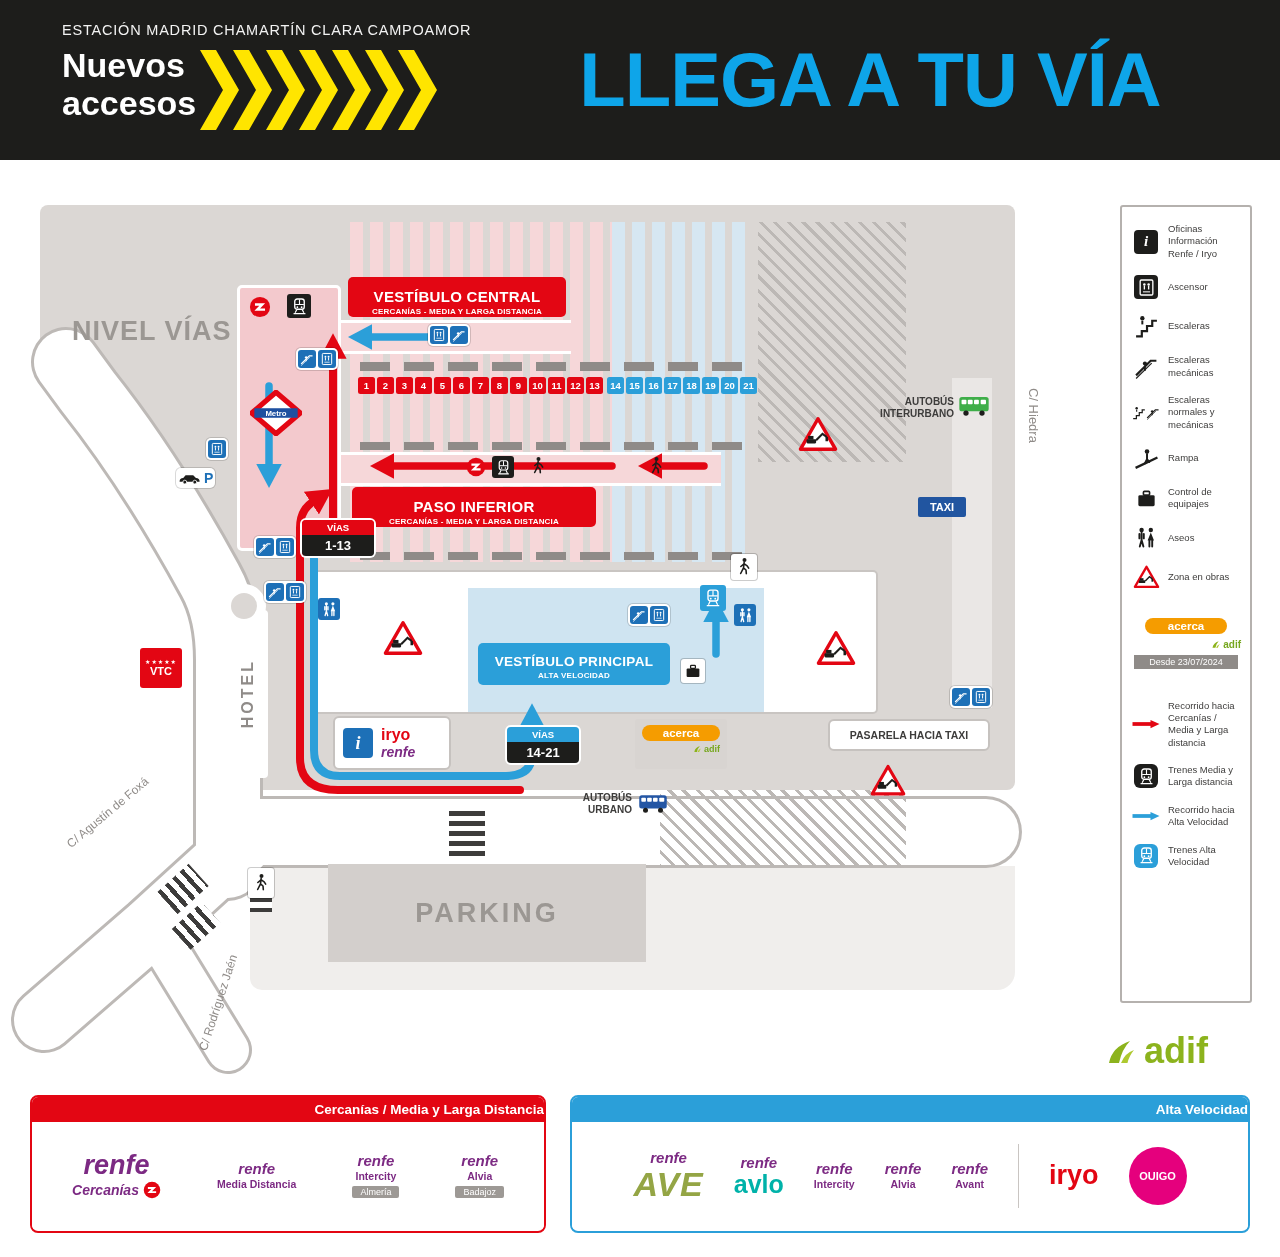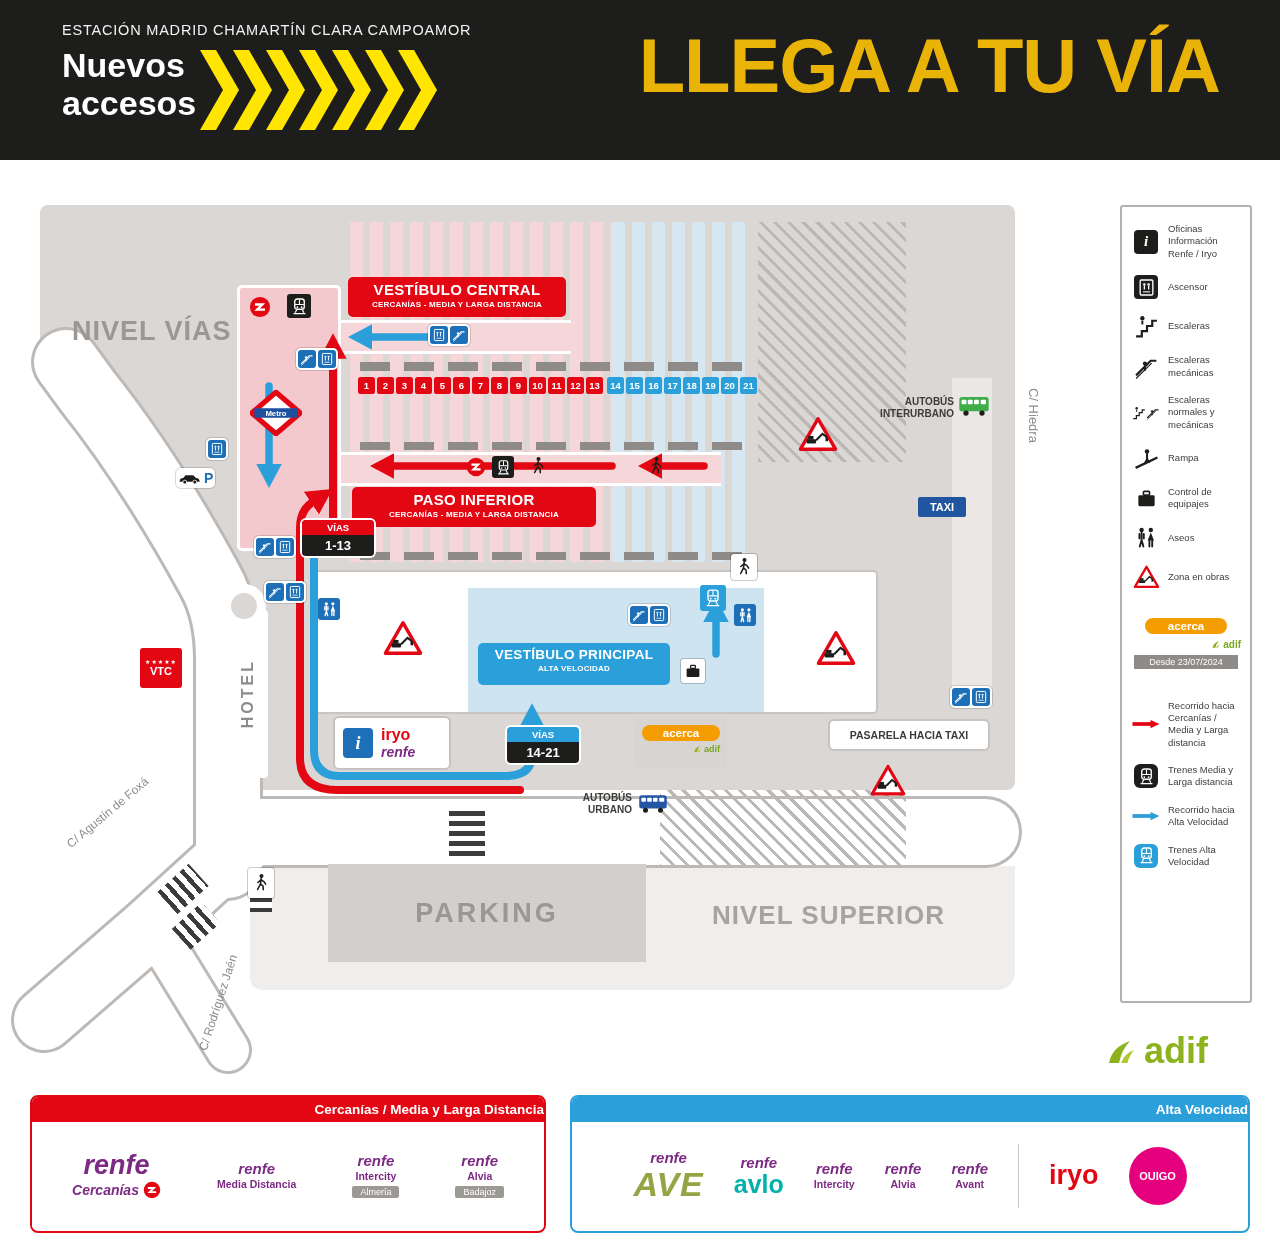--- a/index.html
+++ b/index.html
@@ -3,32 +3,32 @@
 <meta charset="utf-8">
 <style>
   *{margin:0;padding:0;box-sizing:border-box}
   body{background:#fff;font-family:"Liberation Sans",sans-serif;color:#1d1d1b}
   .page{position:relative;width:1280px;height:1257px;background:#fff;overflow:hidden}
   .abs{position:absolute}
   
   .hdr{left:0;top:0;width:1280px;height:160px;background:#1d1d1b;z-index:10}
   .hdr-station{left:62px;top:22px;color:#f2f2f2;font-size:14.5px;letter-spacing:.8px}
   .hdr-tag{left:62px;color:#fff;font-size:34px;font-weight:bold;line-height:1}
-  .hdr-title{left:520px;top:28px;width:700px;color:#eab308;font-size:76px;font-weight:800;text-align:right;letter-spacing:-1px;line-height:1}
+  .hdr-title{left:520px;top:42px;width:700px;color:#0ea5e9;font-size:76px;font-weight:800;text-align:center;letter-spacing:-1px;line-height:1}
   
   .gray-body{background:#dbd7d4;border-radius:8px;z-index:1}
   .gtxt{color:#9b9793;z-index:4;font-weight:bold}
   .street{color:#8f8b88;font-size:12px;z-index:4;white-space:nowrap}
   .stripes-red{background:repeating-linear-gradient(90deg,#f6d7d9 0 13px,rgba(0,0,0,0) 13px 20px);z-index:1}
   .stripes-blue{background:repeating-linear-gradient(90deg,#d6e7f2 0 13px,rgba(0,0,0,0) 13px 20px);z-index:1}
   .hatch{background:repeating-linear-gradient(45deg,#bcb8b5 0 3px,rgba(0,0,0,0) 3px 10px);z-index:3}
   .caps{background:repeating-linear-gradient(90deg,#8f8b88 0 30px,rgba(0,0,0,0) 30px 44px);z-index:4}
   .pinkzone{background:#f3c9cd;border:3px solid #fff;border-radius:5px;z-index:4}
   .corridor{background:#f6d7d9;border-top:3px solid #fff;border-bottom:3px solid #fff;z-index:4}
-  .banner{color:#fff;text-align:center;border-radius:5px;padding-top:5px;z-index:6}
+  .banner{color:#fff;text-align:center;border-radius:5px;padding-top:12px;z-index:6}
   .banner .t{font-weight:bold;font-size:15px;letter-spacing:.3px;line-height:1.1}
   .banner .s{font-size:8px;font-weight:bold;letter-spacing:.2px;margin-top:1px}
   .bn-red{background:#e30613}
   .bn-blue{background:#2b9fd9}
   .tracknums{display:flex;gap:2px;z-index:4}
   .tracknums span{width:17px;height:17px;border-radius:2.5px;color:#fff;font-size:9.5px;font-weight:bold;display:flex;align-items:center;justify-content:center}
   .tn-red span{background:#e30613}
   .tn-blue span{background:#2b9fd9}
   .pill{background:#fff;border-radius:5px;padding:2px;display:flex;gap:2px;align-items:center;z-index:6;box-shadow:0 0 0 1px rgba(0,0,0,.15)}
   .sq{width:18px;height:18px;border-radius:3px;background:#1d70b7;color:#fff;display:flex;align-items:center;justify-content:center;flex:none;z-index:6}
@@ -176,21 +176,20 @@
     </g>
   </svg>
 
   <div class="abs crosswalk" style="left:449px;top:810px;width:36px;height:46px"></div>
   <div class="abs crosswalk" style="left:168px;top:868px;width:30px;height:42px;transform:rotate(48deg)"></div>
   <div class="abs crosswalk" style="left:250px;top:876px;width:22px;height:36px"></div>
   <div class="abs crosswalk" style="left:182px;top:906px;width:28px;height:40px;transform:rotate(48deg)"></div>
   <div class="abs hatch" style="left:660px;top:790px;width:246px;height:78px"></div>
 
   <div class="abs gtxt" style="left:72px;top:316px;font-size:27px;letter-spacing:1px">NIVEL VÍAS</div>
-  <div class="abs gtxt" style="left:712px;top:900px;font-size:26px;letter-spacing:1px;color:#a7a3a0">NIVEL SUPERIOR</div>
   <div class="abs" style="left:328px;top:864px;width:318px;height:98px;background:#d3cfcc;z-index:4;display:flex;align-items:center;justify-content:center">
     <span class="gtxt" style="font-size:27px;letter-spacing:3px">PARKING</span>
   </div>
   <div class="abs street" style="left:1026px;top:388px;writing-mode:vertical-rl;font-size:13px">C/ Hiedra</div>
   <div class="abs street" style="left:64px;top:840px;transform:rotate(-40deg);transform-origin:0 0">C/ Agustín de Foxá</div>
   <div class="abs street" style="left:196px;top:1048px;transform:rotate(-72deg);transform-origin:0 0">C/ Rodríguez Jaén</div>
 
   <div class="abs pinkzone" style="left:237px;top:285px;width:104px;height:266px"></div>
   <svg class="abs" style="left:249px;top:296px;width:22px;height:22px;z-index:6" viewBox="0 0 24 24">
     <circle cx="12" cy="12" r="11" fill="#e30613"></circle>

